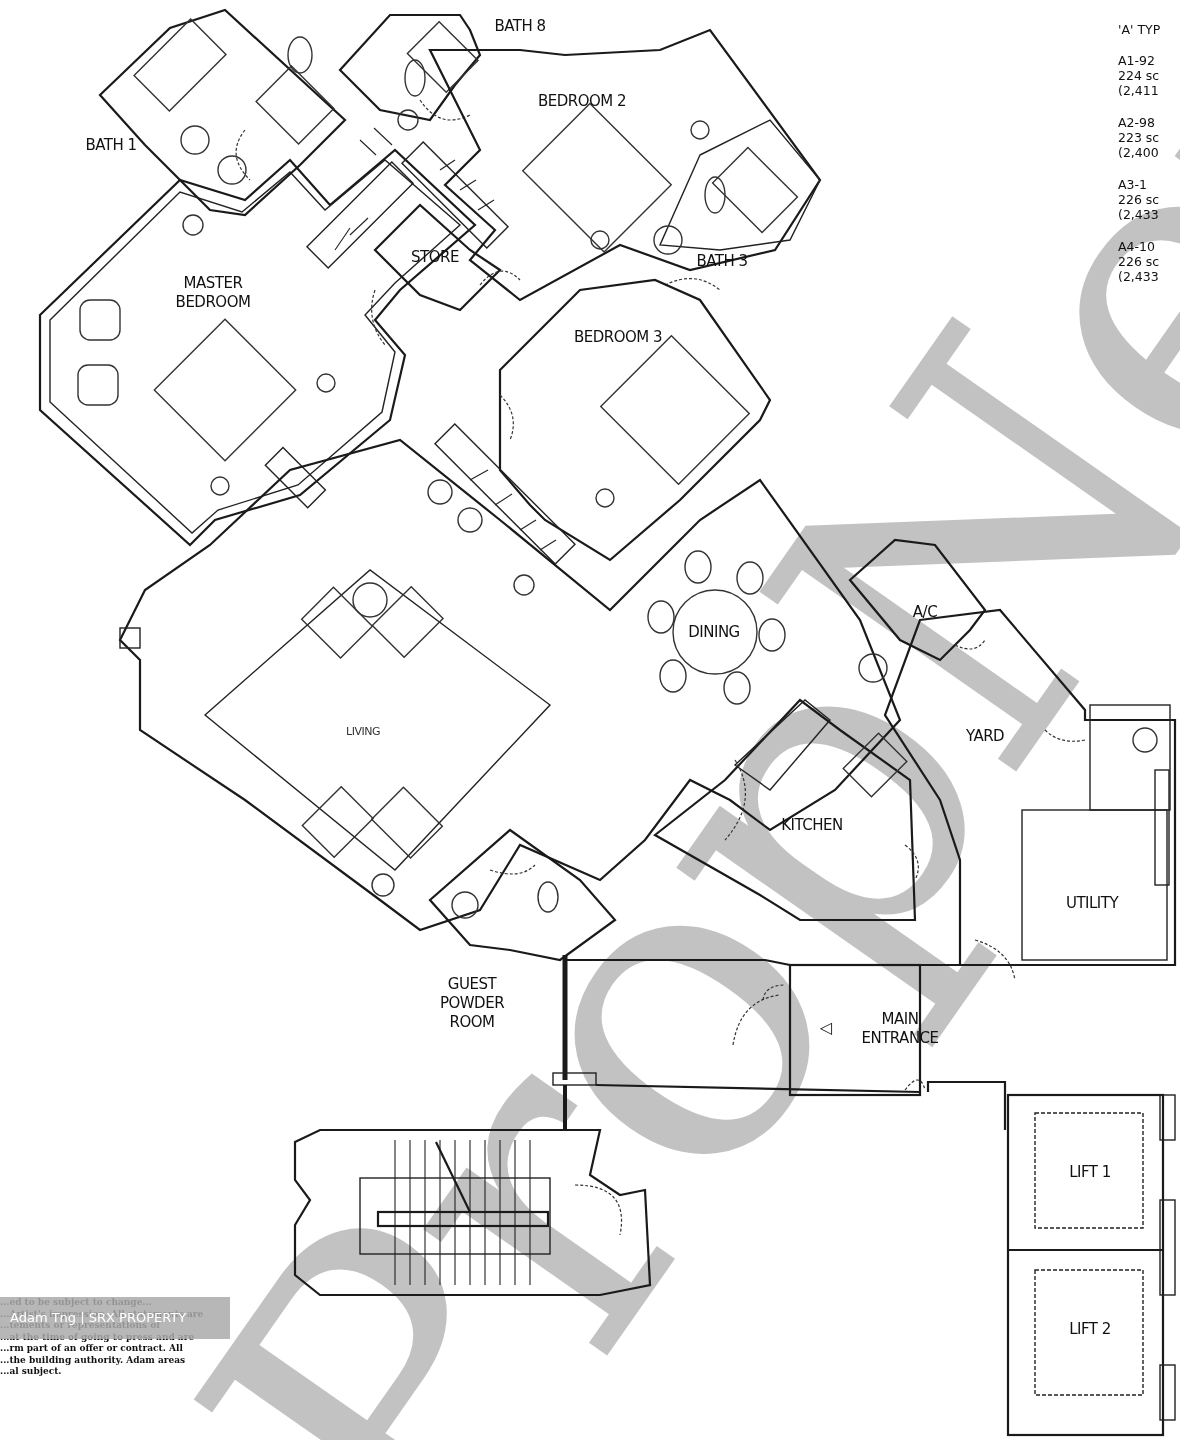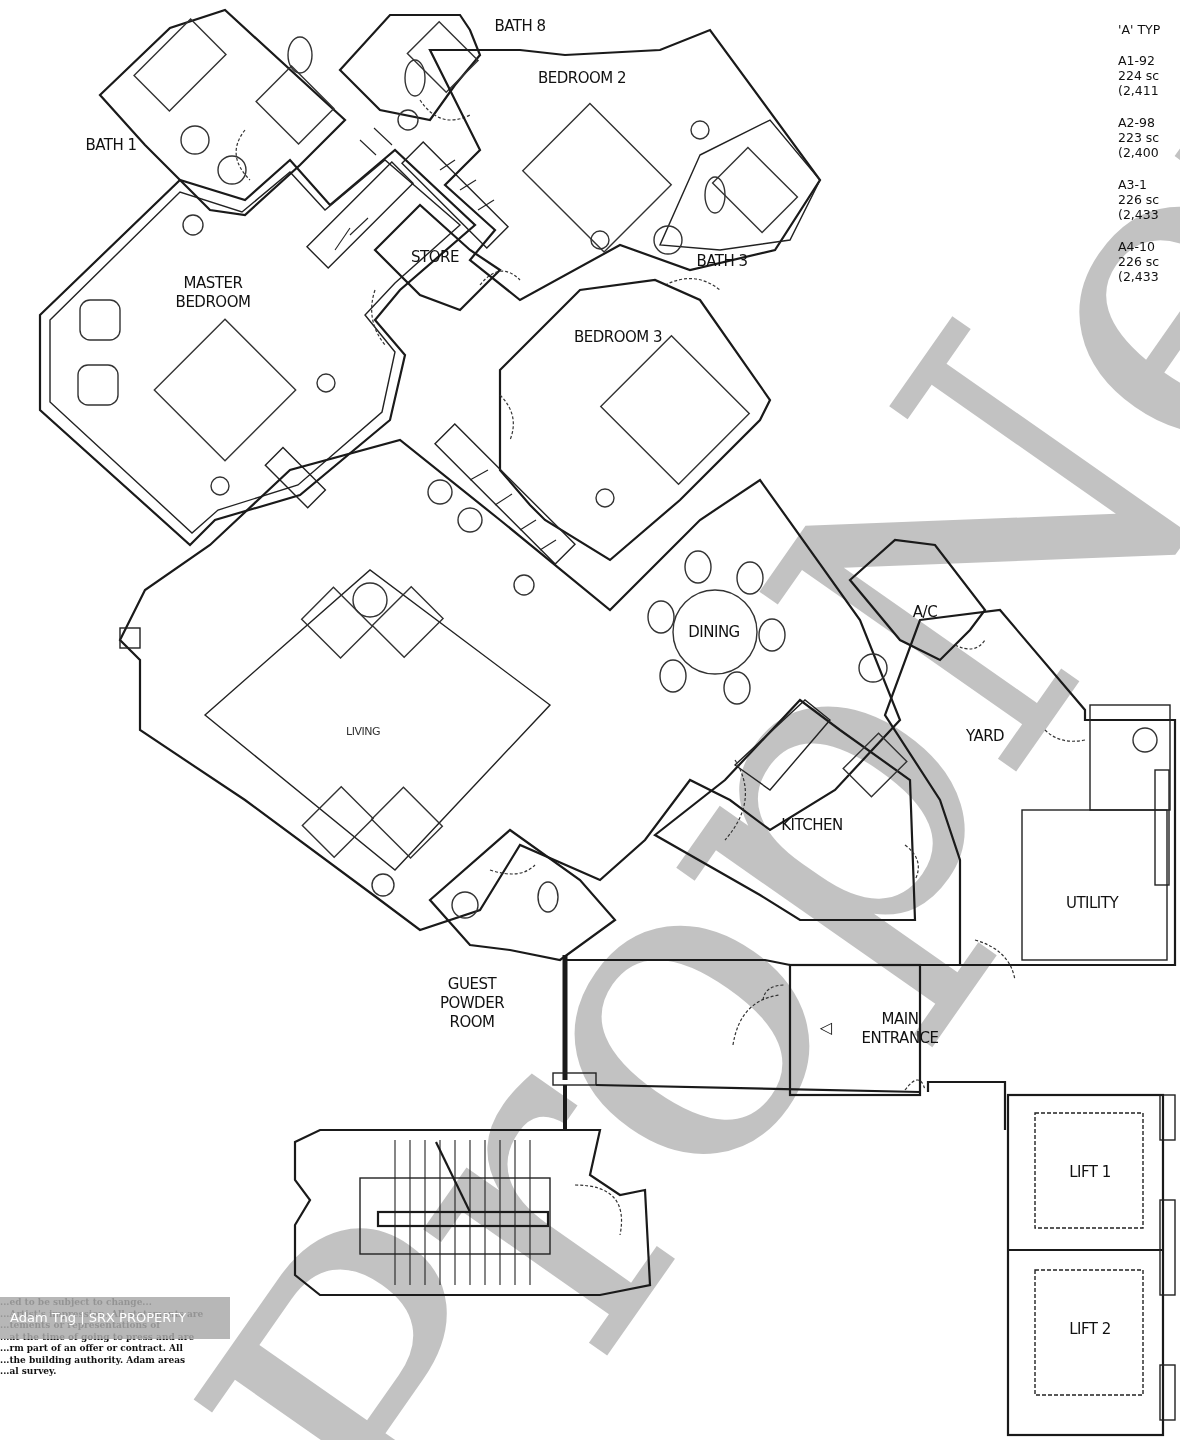--- a/index.html
+++ b/index.html
@@ -184,21 +184,21 @@
     <rect class="wall-dash" x="1035" y="1270" width="108" height="125"></rect>
     <line class="wall" x1="1008" y1="1250" x2="1163" y2="1250"></line>
     <rect class="wall-thin" x="1160" y="1200" width="15" height="95"></rect>
     <rect class="wall-thin" x="1160" y="1095" width="15" height="45"></rect>
     <rect class="wall-thin" x="1160" y="1365" width="15" height="55"></rect>
   </g>
 </svg>
 
 <div class="room-label" style="left:111px; top:136px;">BATH 1</div>
 <div class="room-label" style="left:520px; top:17px;">BATH 8</div>
-<div class="room-label" style="left:582px; top:69px;text-align:right;">BEDROOM 2</div>
+<div class="room-label" style="left:582px; top:92px;text-align:right;">BEDROOM 2</div>
 <div class="room-label" style="left:213px; top:274px;">MASTER
 BEDROOM</div>
 <div class="room-label" style="left:435px; top:248px;">STORE</div>
 <div class="room-label" style="left:722px; top:252px;">BATH 3</div>
 <div class="room-label" style="left:618px; top:328px;">BEDROOM 3</div>
 <div class="room-label" style="left:714px; top:623px;">DINING</div>
 <div class="room-label" style="left:363px; top:722px; font-size:11px; color:#333;">LIVING</div>
 <div class="room-label" style="left:925px; top:603px;">A/C</div>
 <div class="room-label" style="left:985px; top:727px;">YARD</div>
 <div class="room-label" style="left:812px; top:816px;">KITCHEN</div>
@@ -236,16 +236,16 @@
   </div>
 </div>
 
 <div class="disclaimer">
   <div>...ed to be subject to change...</div>
   <div>...Artist's impression. All statements are</div>
   <div>...tements or representations of</div>
   <div>...at the time of going to press and are</div>
   <div>...rm part of an offer or contract. All</div>
   <div>...the building authority. Adam areas</div>
-  <div>...al survey.</div>
+  <div>...al subject.</div>
 </div>
 
 <div class="credit">Adam Tng | SRX PROPERTY</div>
 
 </body></html>

